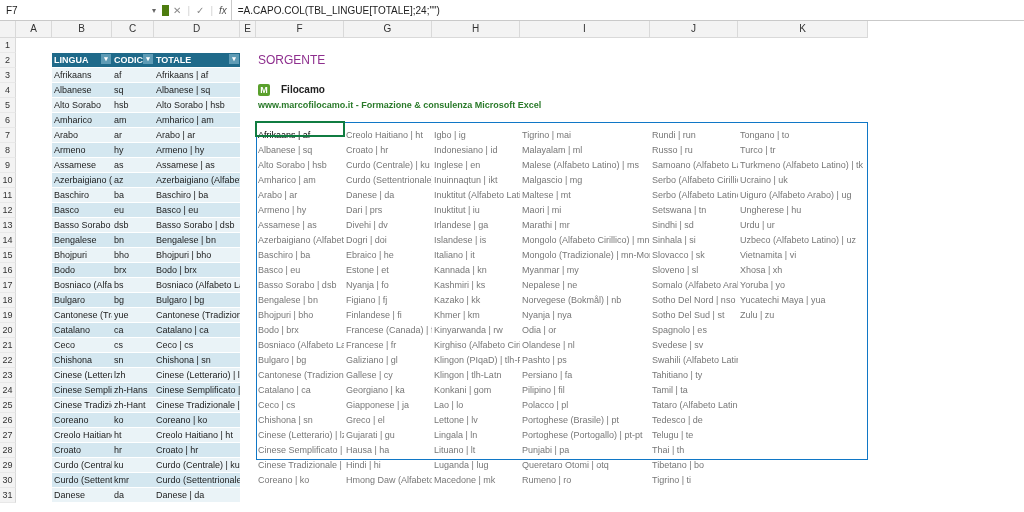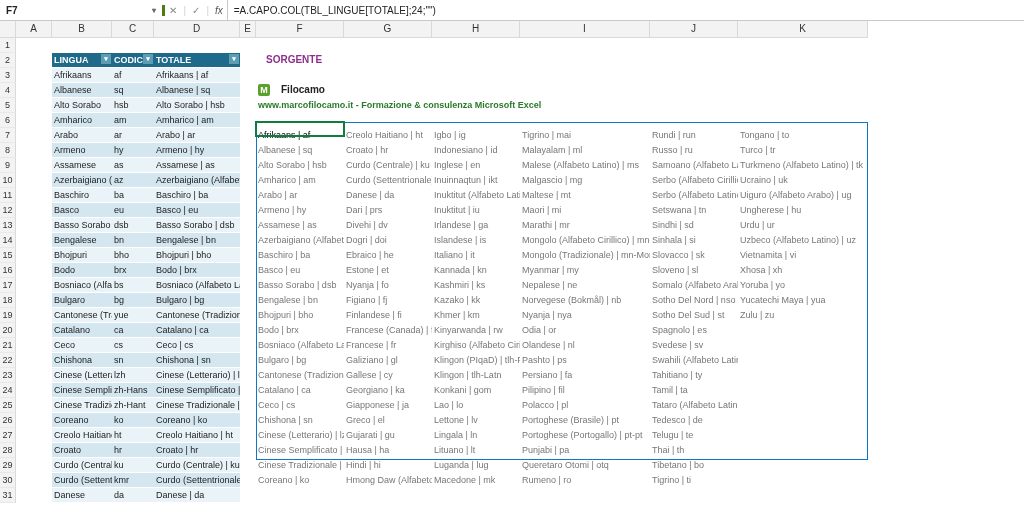--- a/index.html
+++ b/index.html
@@ -18,26 +18,25 @@
   .formula-bar {
     display: flex;
     align-items: center;
     height: 20px;
     border-bottom: 1px solid #c9c9c9;
     background: #fff;
   }
   .name-box {
     width: 150px;
     padding: 0 6px;
-    border-right: 3px solid #4d7c0f;
+    border-right: 7px solid #4d7c0f;
     color: #222;
     display: flex;
     align-items: center;
     justify-content: space-between;
-    font-weight: bold;
   }
   .name-box .caret {
     font-size: 8px;
     color: #666;
   }
   .fx-tools {
     display: flex;
     align-items: center;
     gap: 4px;
     padding: 0 4px;
@@ -118,23 +117,22 @@
     font-size: 7px;
     line-height: 10px;
     text-align: center;
     color: #fff;
   }
   .band0 { background: #eaf3f7; }
   .band1 { background: #d4e7f0; }
 
   .sorgente {
     color: #8e2f8e;
-    font-weight: bold;
-    font-size: 10px;
-    margin-left: 8px;
+    font-weight: normal;
+    font-size: 12px;
   }
   .logo-m {
     display: inline-block;
     background: #5aa02c;
     color: #fff;
     font-weight: bold;
     width: 12px;
     height: 12px;
     text-align: center;
     line-height: 12px;

